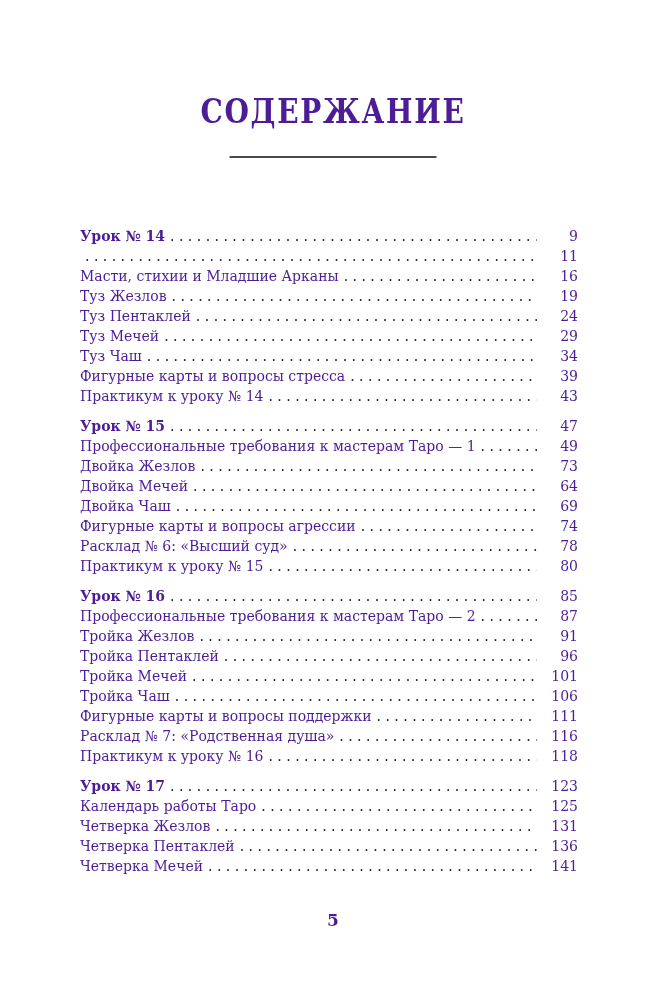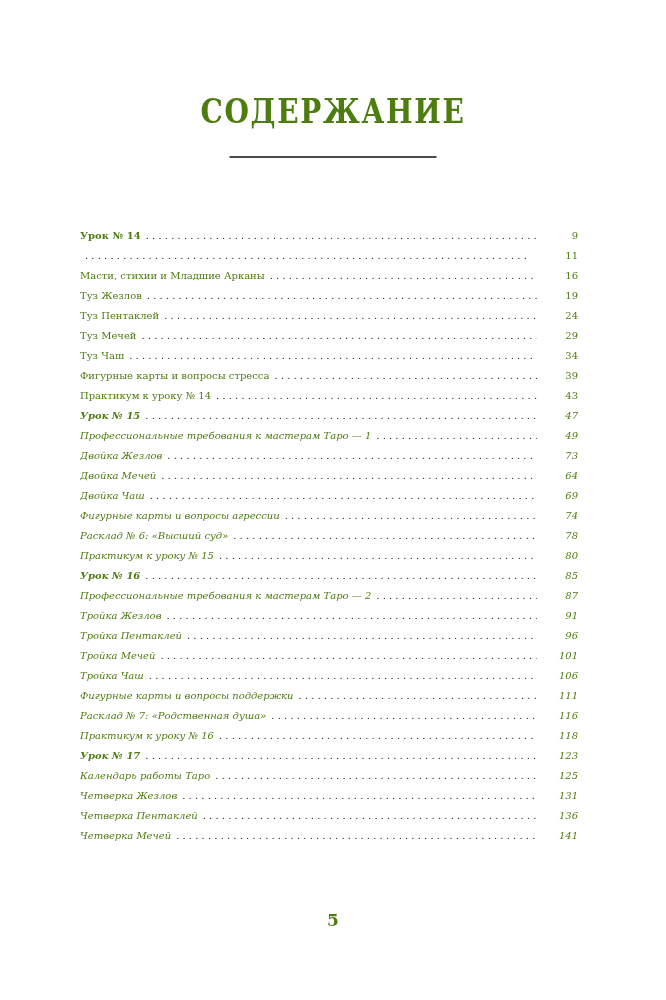--- a/index.html
+++ b/index.html
@@ -5,21 +5,21 @@
   html, body {
     margin: 0;
     padding: 0;
     background: #ffffff;
   }
   .page {
     position: relative;
     width: 666px;
     height: 1000px;
     background: #ffffff;
-    color: #4d7c0f;
+    color: #4c1d95;
     font-family: "DejaVu Serif", "Liberation Serif", serif;
     overflow: hidden;
   }
   .title {
     position: absolute;
     top: 92px;
     left: 0;
     width: 100%;
     margin: 0;
     text-align: center;
@@ -36,24 +36,24 @@
     left: 50%;
     width: 207px;
     transform: translateX(-50%);
     border-top: 2px solid #4a4a4a;
   }
   .toc {
     position: absolute;
     top: 226px;
     left: 80px;
     width: 498px;
-    font-size: 10px;
+    font-size: 14px;
   }
   .section + .section {
-    font-style: italic;
+    margin-top: 10px;
   }
   .row {
     display: flex;
     align-items: baseline;
     height: 20px;
     line-height: 20px;
     white-space: nowrap;
   }
   .row .label {
     flex: 0 1 auto;

